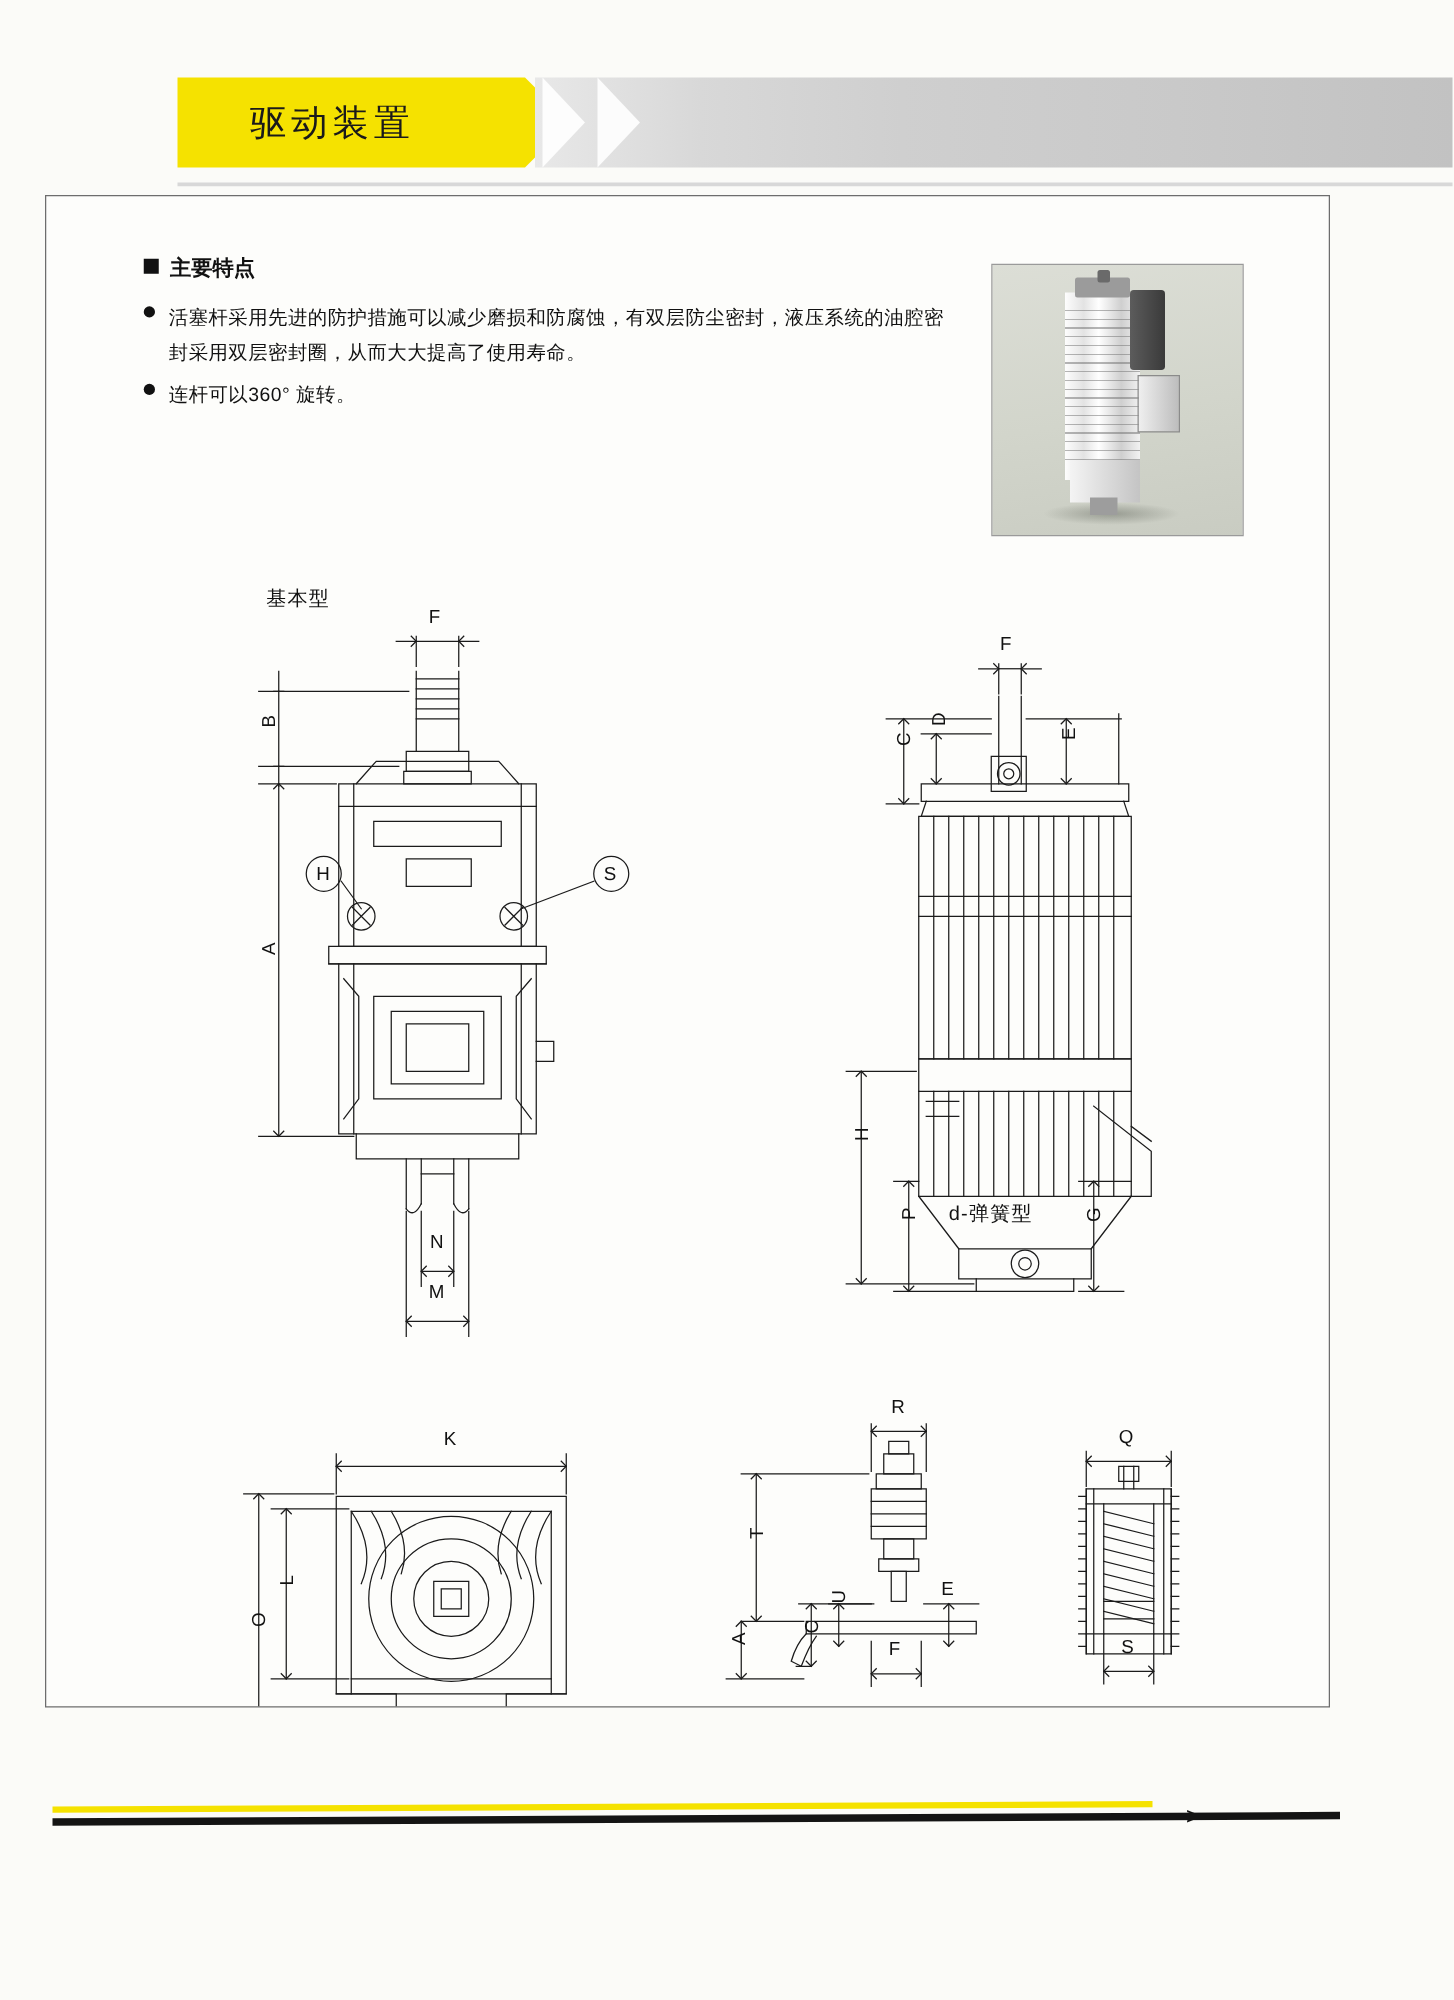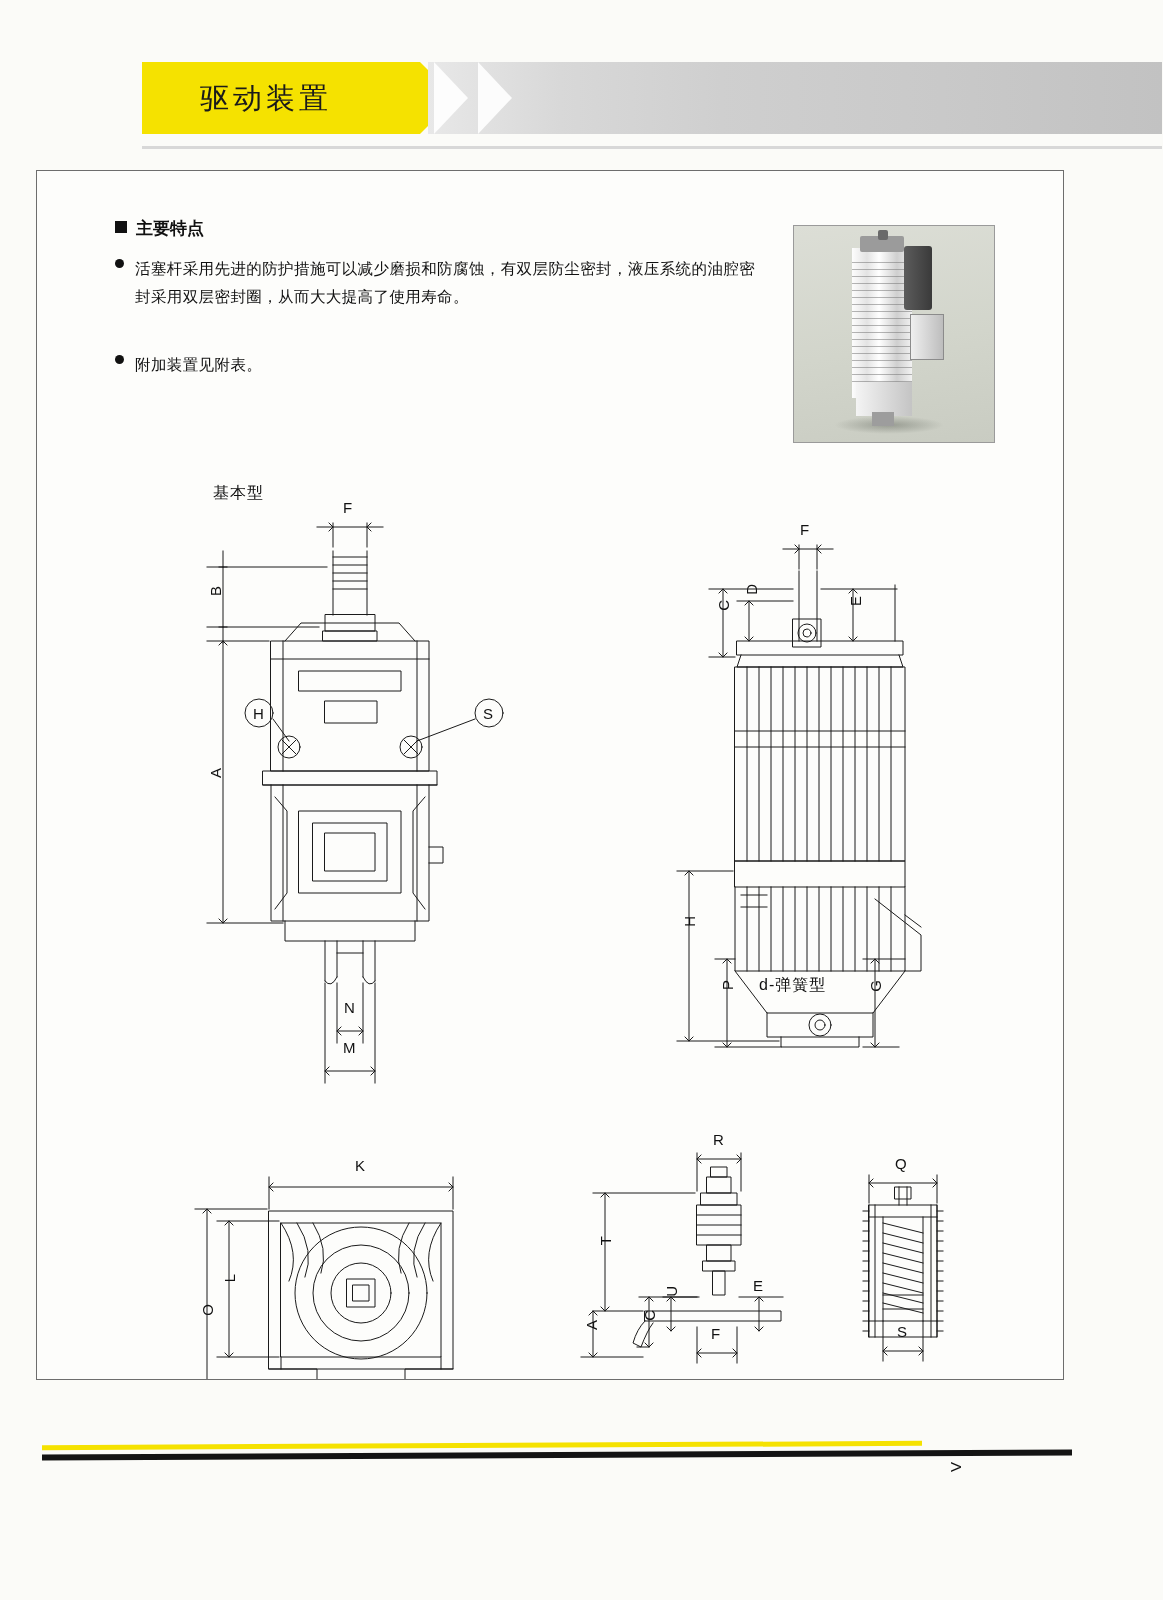--- a/index.html
+++ b/index.html
@@ -10,21 +10,21 @@
   .hdr-yellow{position:absolute;left:0;top:0;width:278px;height:72px;background:#f5e200;}
   .hdr-yellow:after{content:"";position:absolute;right:-36px;top:0;width:0;height:0;border-top:36px solid transparent;border-bottom:36px solid transparent;border-left:36px solid #f5e200;}
   .hdr-title{position:absolute;left:58px;top:17px;font-size:29px;font-weight:normal;letter-spacing:4px;color:#1a1a1a;}
   .hdr-grad{position:absolute;left:286px;top:0;width:734px;height:72px;background:linear-gradient(to right,#e8e8e8 0%,#d8d8d8 18%,#cfcfcf 40%,#c9c9c9 70%,#c2c2c2 100%);}
   .chev{position:absolute;top:0;width:0;height:0;border-top:36px solid transparent;border-bottom:36px solid transparent;border-left:34px solid #ffffff;opacity:.9;}
   .chev.c1{left:292px;}
   .chev.c2{left:336px;}
   .hdr-rule{position:absolute;left:142px;top:146px;width:1020px;height:3px;background:#d8d8d8;}
 
   
-  .panel{position:absolute;left:36px;top:170px;width:1026px;height:1208px;border:1px solid #6d6d6d;background:#fdfdfb;}
+  .panel{position:absolute;left:36px;top:156px;width:1026px;height:1208px;border:1px solid #6d6d6d;background:#fdfdfb;}
 
   
   .feat-title{position:absolute;left:78px;top:46px;font-size:17px;font-weight:bold;}
   .feat-title .sq{display:inline-block;width:12px;height:12px;background:#111;margin-right:9px;vertical-align:1px;}
   .bullet-row{position:absolute;font-size:15.5px;line-height:28px;letter-spacing:.4px;}
   .bullet-row .dot{position:absolute;left:0;top:4px;width:9px;height:9px;border-radius:50%;background:#111;}
   .bullet-row .txt{display:block;margin-left:20px;}
   .b1{left:78px;top:84px;width:650px;}
   .b2{left:78px;top:146px;width:500px;}
   .b3{left:78px;top:180px;width:500px;}
@@ -68,23 +68,23 @@
 <div class="panel">
 
   <div class="feat-title">
     <span class="sq"></span><span>主要特点</span>
   </div>
 
   <div class="bullet-row b1">
     <span class="dot"></span>
     <span class="txt">活塞杆采用先进的防护措施可以减少磨损和防腐蚀，有双层防尘密封，液压系统的油腔密封采用双层密封圈，从而大大提高了使用寿命。</span>
   </div>
-  <div class="bullet-row b3">
+  <div class="bullet-row b2">
     <span class="dot"></span>
-    <span class="txt">附加装置见附表。</span>
+    <span class="txt">连杆可以360° 旋转。</span>
   </div>
 
   <div class="photo">
     <div class="ph-shadow"></div>
     <div class="ph-body"></div>
     <div class="ph-fins"></div>
     <div class="ph-motor"></div>
     <div class="ph-box"></div>
     <div class="ph-top"></div>
     <div class="ph-cap"></div>

